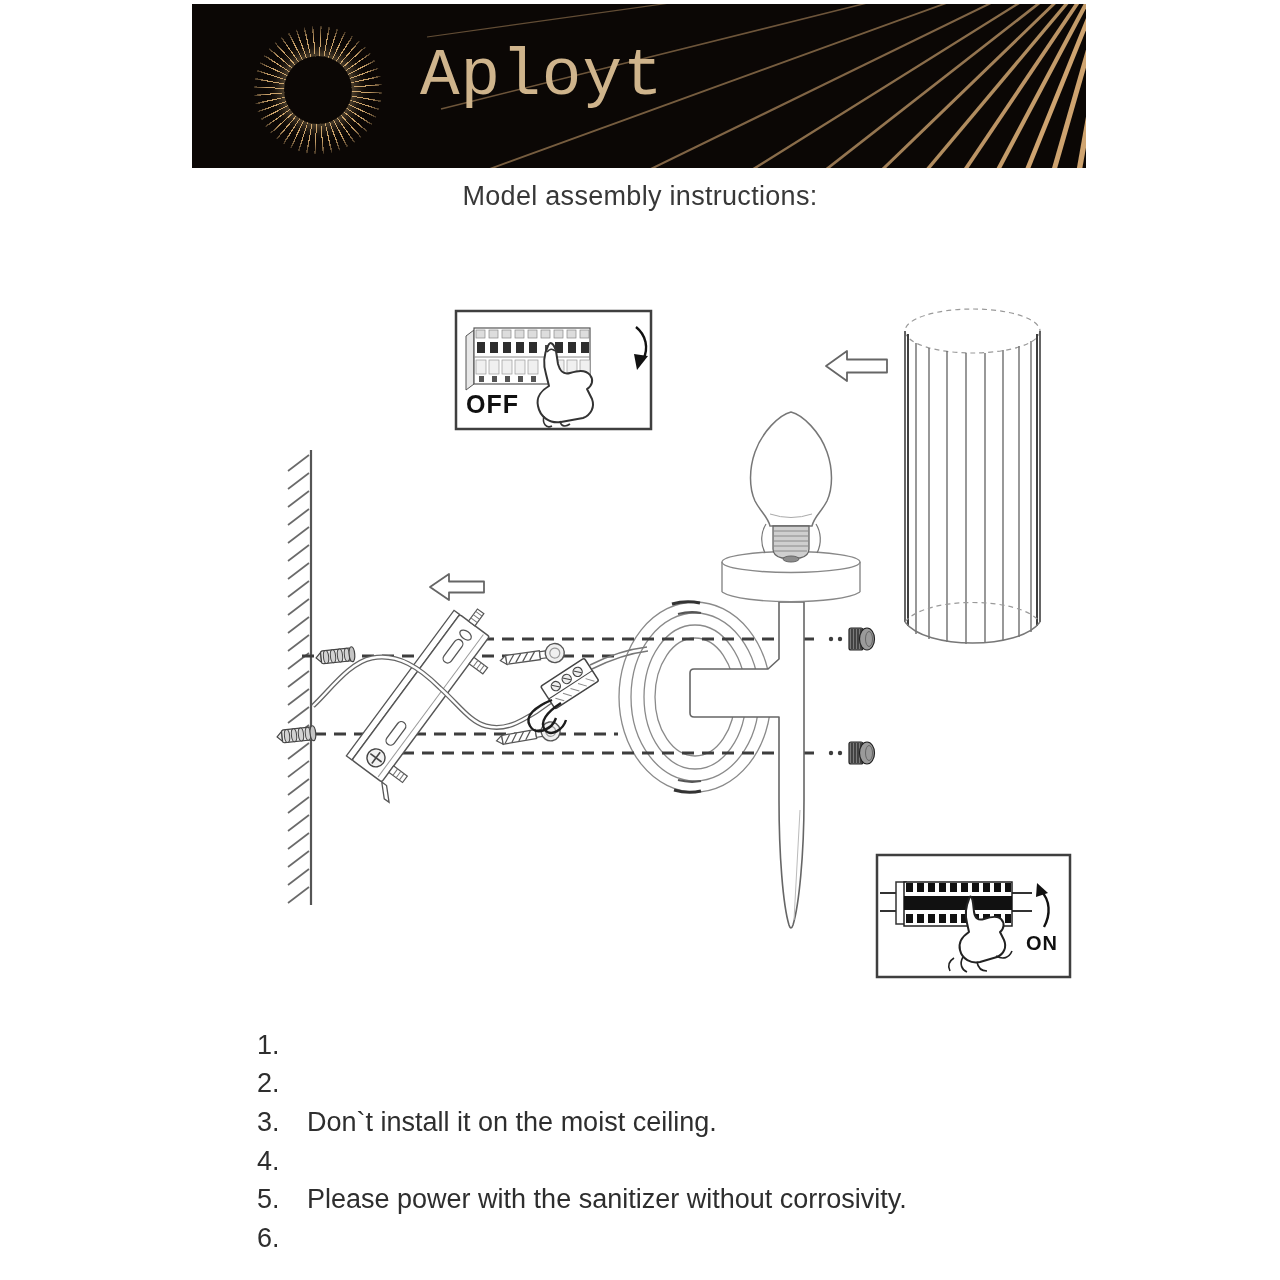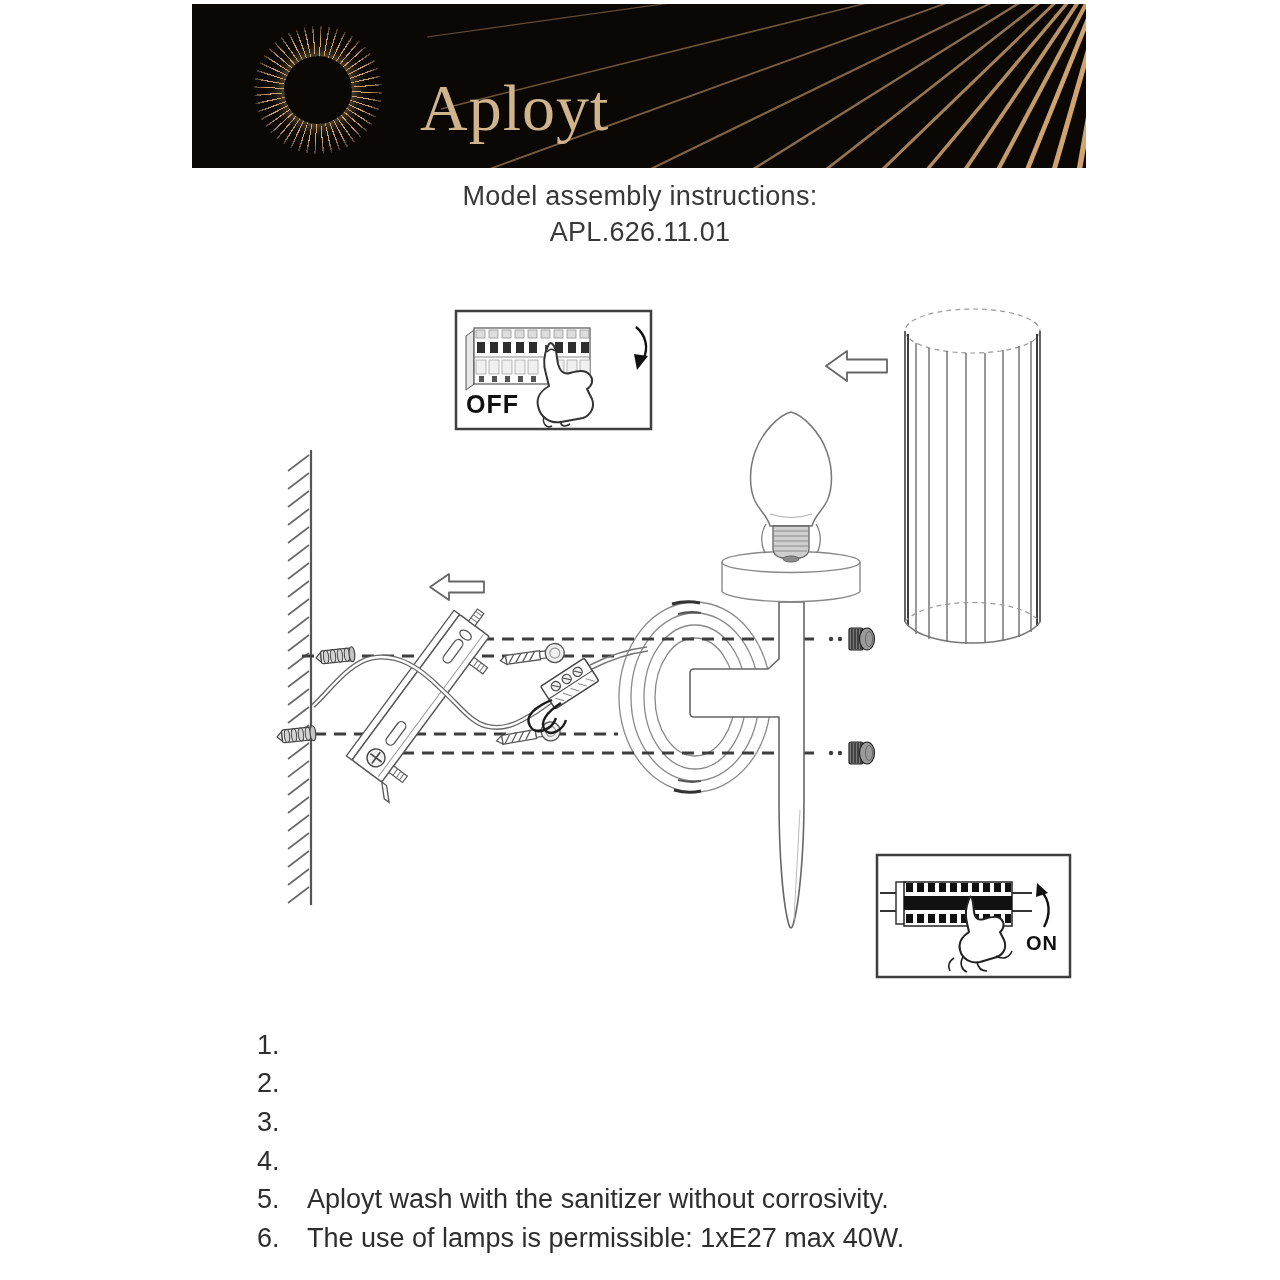--- a/index.html
+++ b/index.html
@@ -7,22 +7,22 @@
 
   
   .banner{position:absolute;left:192px;top:4px;width:894px;height:164px;background:#0b0705;overflow:hidden;}
   .fan{position:absolute;left:0;top:0;}
   .sunburst{position:absolute;left:62px;top:22px;width:128px;height:128px;border-radius:50%;
     background:repeating-conic-gradient(from 2deg,rgba(210,168,110,.95) 0deg 1.3deg,rgba(11,7,5,0) 1.3deg 7.5deg);}
   .sunburst::before{content:"";position:absolute;inset:30px;border-radius:50%;background:#0b0705;
     box-shadow:0 0 16px 2px rgba(232,196,140,.55);}
   .sunburst::after{content:"";position:absolute;inset:-2px;border-radius:50%;
     background:radial-gradient(circle,rgba(11,7,5,0) 55%,#0b0705 74%);}
-  .brand{position:absolute;left:228px;top:40px;font-family:Liberation Serif, serif;font-weight:400;
-    font-size:66px;color:#cfb48c;letter-spacing:1px;line-height:1;margin-top:31px;}
+  .brand{position:absolute;left:228px;top:40px;font-family:Liberation Mono, monospace;font-weight:400;
+    font-size:66px;color:#cfb48c;letter-spacing:1px;line-height:1;}
 
   
   .title{position:absolute;left:0;top:178px;width:1280px;text-align:center;color:#383838;
     font-size:27px;line-height:36px;letter-spacing:.3px;}
 
   
   .diagram{position:absolute;left:0;top:278px;}
   text.boxlabel{font-family:"Liberation Sans",sans-serif;font-weight:bold;fill:#101010;}
 
   
@@ -51,21 +51,20 @@
       <line x1="928" y1="-64" x2="735" y2="609" stroke-width="5" opacity="1"></line>
       <line x1="928" y1="-64" x2="806" y2="625" stroke-width="5.4" opacity="1"></line>
     </g>
   </svg>
   <div class="sunburst"></div>
   <div class="brand">Aployt</div>
 </div>
 
 <div class="title">
   <div>Model assembly instructions:</div>
-  <div>APL.626.11.01</div>
 </div>
 
 <svg class="diagram" width="1280" height="734" viewBox="0 278 1280 734">
 
   <g stroke="#6a6a6a" stroke-width="1.6">
     <g id="hatch">
       <line x1="288" y1="471" x2="309" y2="455"></line>
         <line x1="288" y1="489" x2="309" y2="473"></line>
       <line x1="288" y1="507" x2="309" y2="491"></line>
         <line x1="288" y1="525" x2="309" y2="509"></line>
@@ -408,25 +407,25 @@
 
 <div class="list">
   <div class="row">
     <span class="num">1.</span>
   </div>
   <div class="row">
     <span class="num">2.</span>
   </div>
   <div class="row">
     <span class="num">3.</span>
+    <span class="txt">Don`t install it on the moist ceiling.</span>
   </div>
   <div class="row">
     <span class="num">4.</span>
   </div>
   <div class="row">
     <span class="num">5.</span>
-    <span class="txt">Aployt wash with the sanitizer without corrosivity.</span>
+    <span class="txt">Please power with the sanitizer without corrosivity.</span>
   </div>
   <div class="row">
     <span class="num">6.</span>
-    <span class="txt">The use of lamps is permissible: 1xE27 max 40W.</span>
   </div>
 </div>
 
 </body></html>

